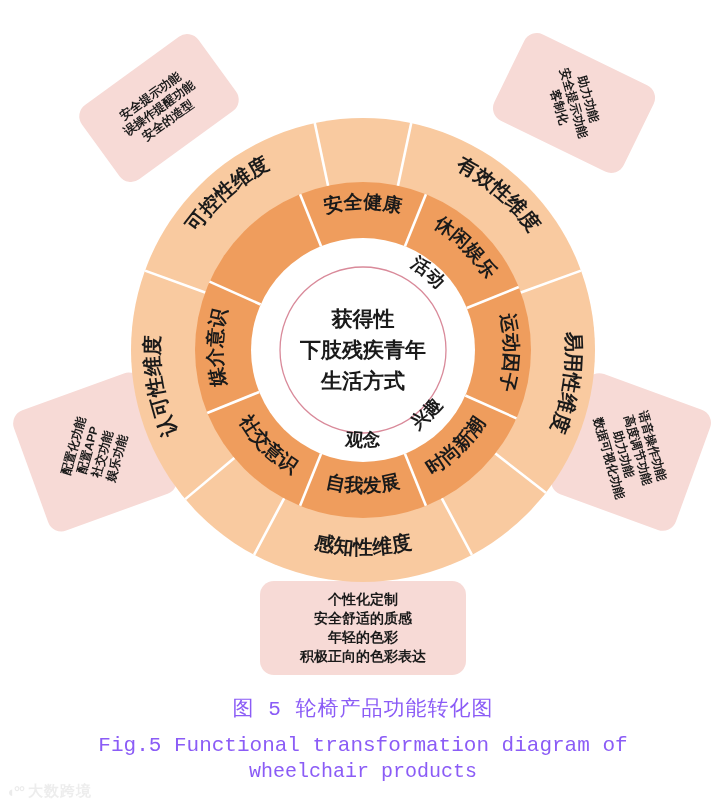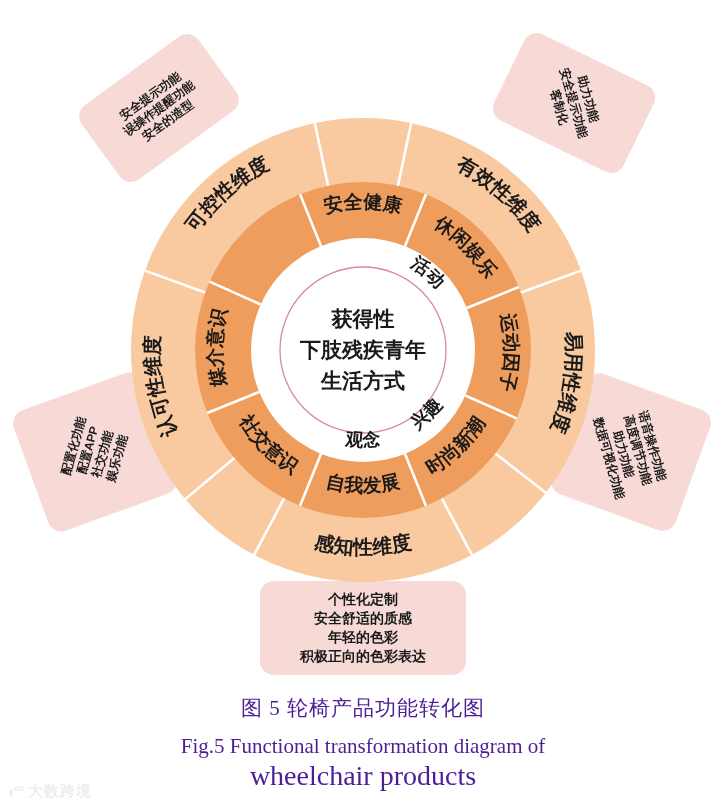--- a/index.html
+++ b/index.html
@@ -18,26 +18,26 @@
   }
   .ring-label { font-size: 20px; }
   .seg-label  { font-size: 19px; }
   .inner-label{ font-size: 18px; }
   .center-line{ font-size: 21px; }
 
   .caption {
     position: absolute;
     left: 0; right: 0;
     text-align: center;
-    font-family: Liberation Serif, serif;
-    color: #4c1d95;
+    font-family: Liberation Mono, monospace;
+    color: #8b5cf6;
   }
   #cap-cn { top: 694px; font-size: 21px; letter-spacing: 1px; }
   #cap-en1 { top: 734px; font-size: 21px; }
-  #cap-en2 { top: 760px; font-size: 28px; }
+  #cap-en2 { top: 760px; font-size: 20px; }
 
   #watermark {
     position: absolute;
     left: 6px; bottom: 6px;
     display: flex; align-items: center; gap: 4px;
     opacity: 0.5;
   }
   #watermark .wm-glyph {
     font-size: 15px; color: #d8d8d8; font-weight: bold;
     letter-spacing: -1px;

